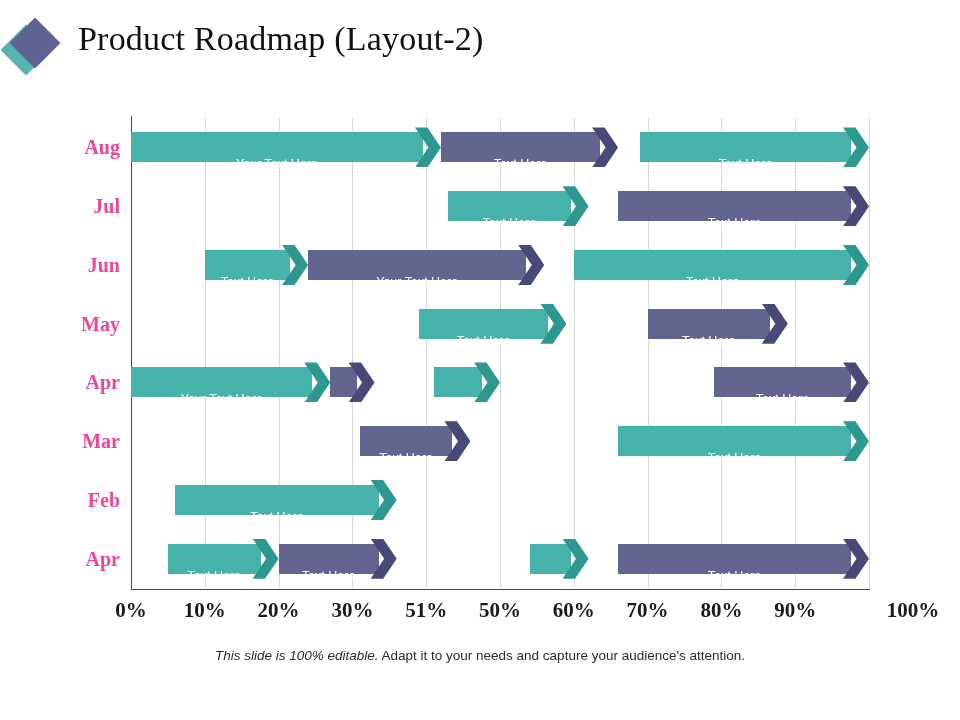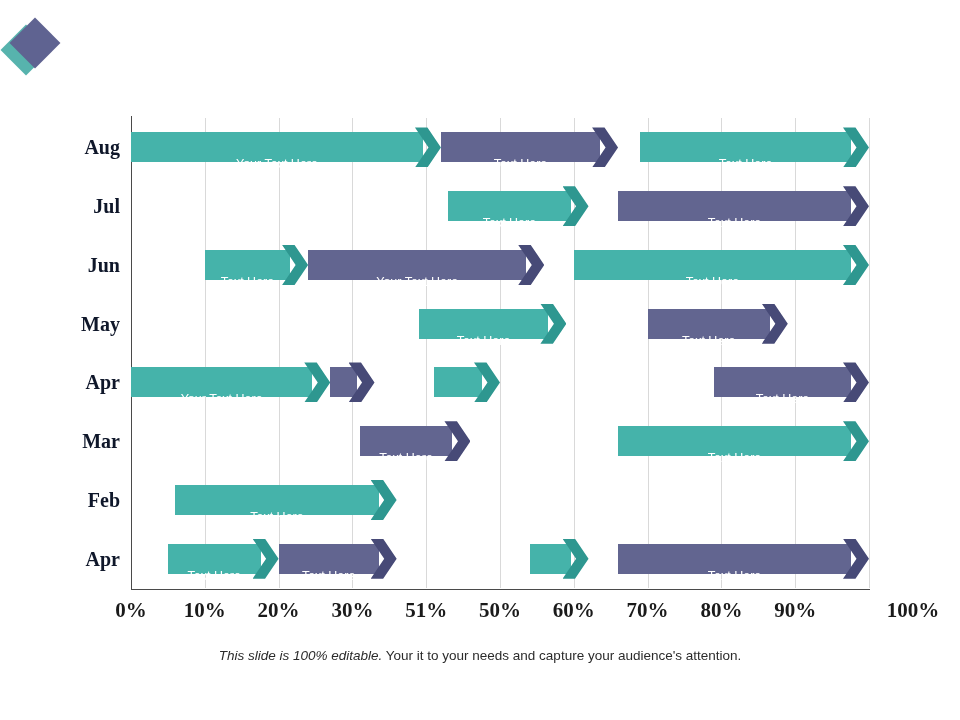--- a/index.html
+++ b/index.html
@@ -101,21 +101,21 @@
 
   
   .month-label {
     position: absolute;
     left: 40px;
     width: 80px;
     text-align: right;
     font-family: "Liberation Serif", "DejaVu Serif", serif;
     font-size: 20px;
     font-weight: bold;
-    color: #0f172a;
+    color: #ec4899;
     transform: translateY(-50%);
   }
 
   
   .tick-label {
     position: absolute;
     top: 598px;
     width: 80px;
     margin-left: -40px;
     text-align: center;
@@ -188,20 +188,21 @@
   }
 </style>
 </head>
 <body>
 
 <div class="title-bar">
   <div class="logo-mark">
     <div class="dia dia-back"></div>
     <div class="dia dia-front"></div>
   </div>
+  <div class="slide-title">Product Roadmap (Layout-2)</div>
 </div>
 
 <div class="chart">
   <div class="axis-y"></div>
   <div class="axis-x"></div>
   <div class="plot" id="plot-area">
       <div class="gridline" style="left: 0px; background: transparent;"></div>
       <div class="gridline" style="left: 73.8px;"></div>
       <div class="gridline" style="left: 147.6px;"></div>
       <div class="gridline" style="left: 221.4px;"></div>
@@ -376,14 +377,14 @@
       <div class="tick-label" style="left: 500px;">50%</div>
       <div class="tick-label" style="left: 573.8px;">60%</div>
       <div class="tick-label" style="left: 647.6px;">70%</div>
       <div class="tick-label" style="left: 721.4px;">80%</div>
       <div class="tick-label" style="left: 795.2px;">90%</div>
       <div class="tick-label" style="left: 913px;">100%</div>
     </div>
 </div>
 
 <div class="footer-note">
-  <span class="em">This slide is 100% editable.</span><span> Your it to your needs and capture your audience's attention.</span>
+  <span class="em">This slide is 100% editable.</span><span> Adapt it to your needs and capture your audience's attention.</span>
 </div>
 
 </body></html>

